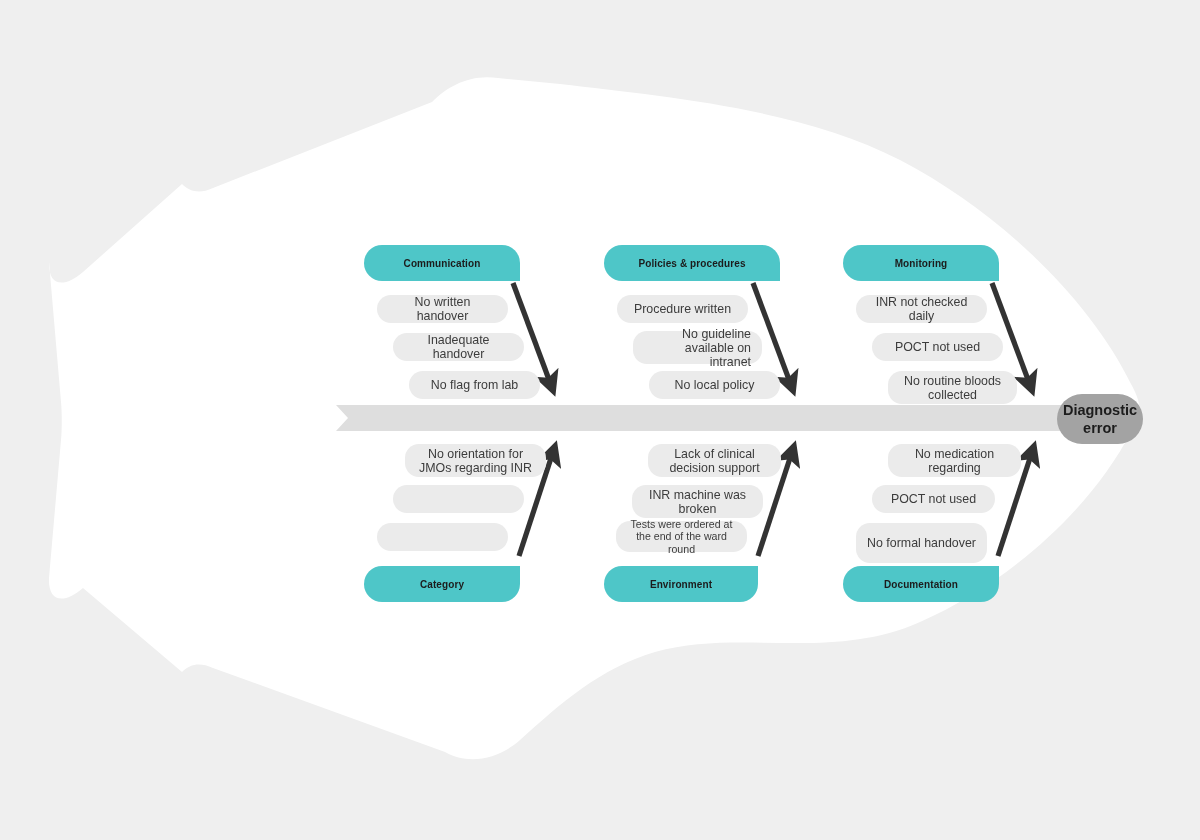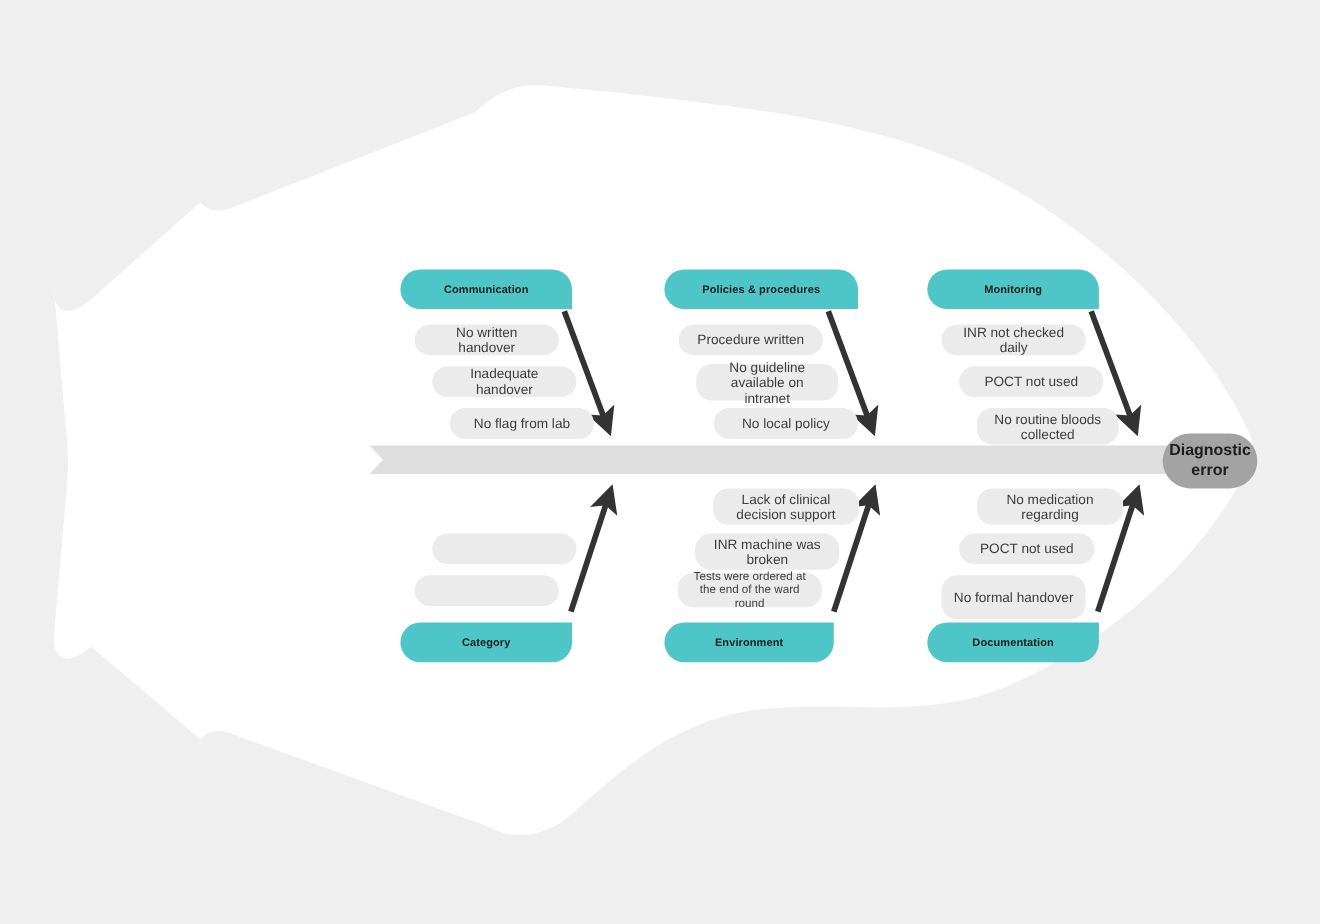--- a/index.html
+++ b/index.html
@@ -156,21 +156,21 @@
   <div class="pill" style="left:409px; top:371px; width:131px; height:28px;">
     <span>No flag from lab</span>
   </div>
 
   <div class="cat-label top" style="left:604px; top:245px; width:176px;">
     <span>Policies &amp; procedures</span>
   </div>
   <div class="pill" style="left:617px; top:295px; width:131px; height:28px;">
     <span>Procedure written</span>
   </div>
-  <div class="pill" style="left:633px; top:331px; width:129px; height:33px;">
+  <div class="pill" style="left:633px; top:331px; width:129px; height:33px;text-align:right;">
     <span>No guideline available on intranet</span>
   </div>
   <div class="pill" style="left:649px; top:371px; width:131px; height:28px;">
     <span>No local policy</span>
   </div>
 
   <div class="cat-label top" style="left:843px; top:245px; width:156px;">
     <span>Monitoring</span>
   </div>
   <div class="pill" style="left:856px; top:295px; width:131px; height:28px;">
@@ -183,20 +183,23 @@
     <span>No routine bloods collected</span>
   </div>
 
   <div class="head-node" style="left:1057px; top:394px; width:86px; height:50px;">
     <span>
       <span>Diagnostic</span><br>
       <span>error</span>
     </span>
   </div>
 
+  <div class="pill" style="left:405px; top:444px; width:141px; height:33px;">
+    <span>No orientation for JMOs regarding INR</span>
+  </div>
   <div class="pill empty" style="left:393px; top:485px; width:131px; height:28px;">
     <span></span>
   </div>
   <div class="pill empty" style="left:377px; top:523px; width:131px; height:28px;">
     <span></span>
   </div>
   <div class="cat-label bottom" style="left:364px; top:566px; width:156px;">
     <span>Category</span>
   </div>
 

